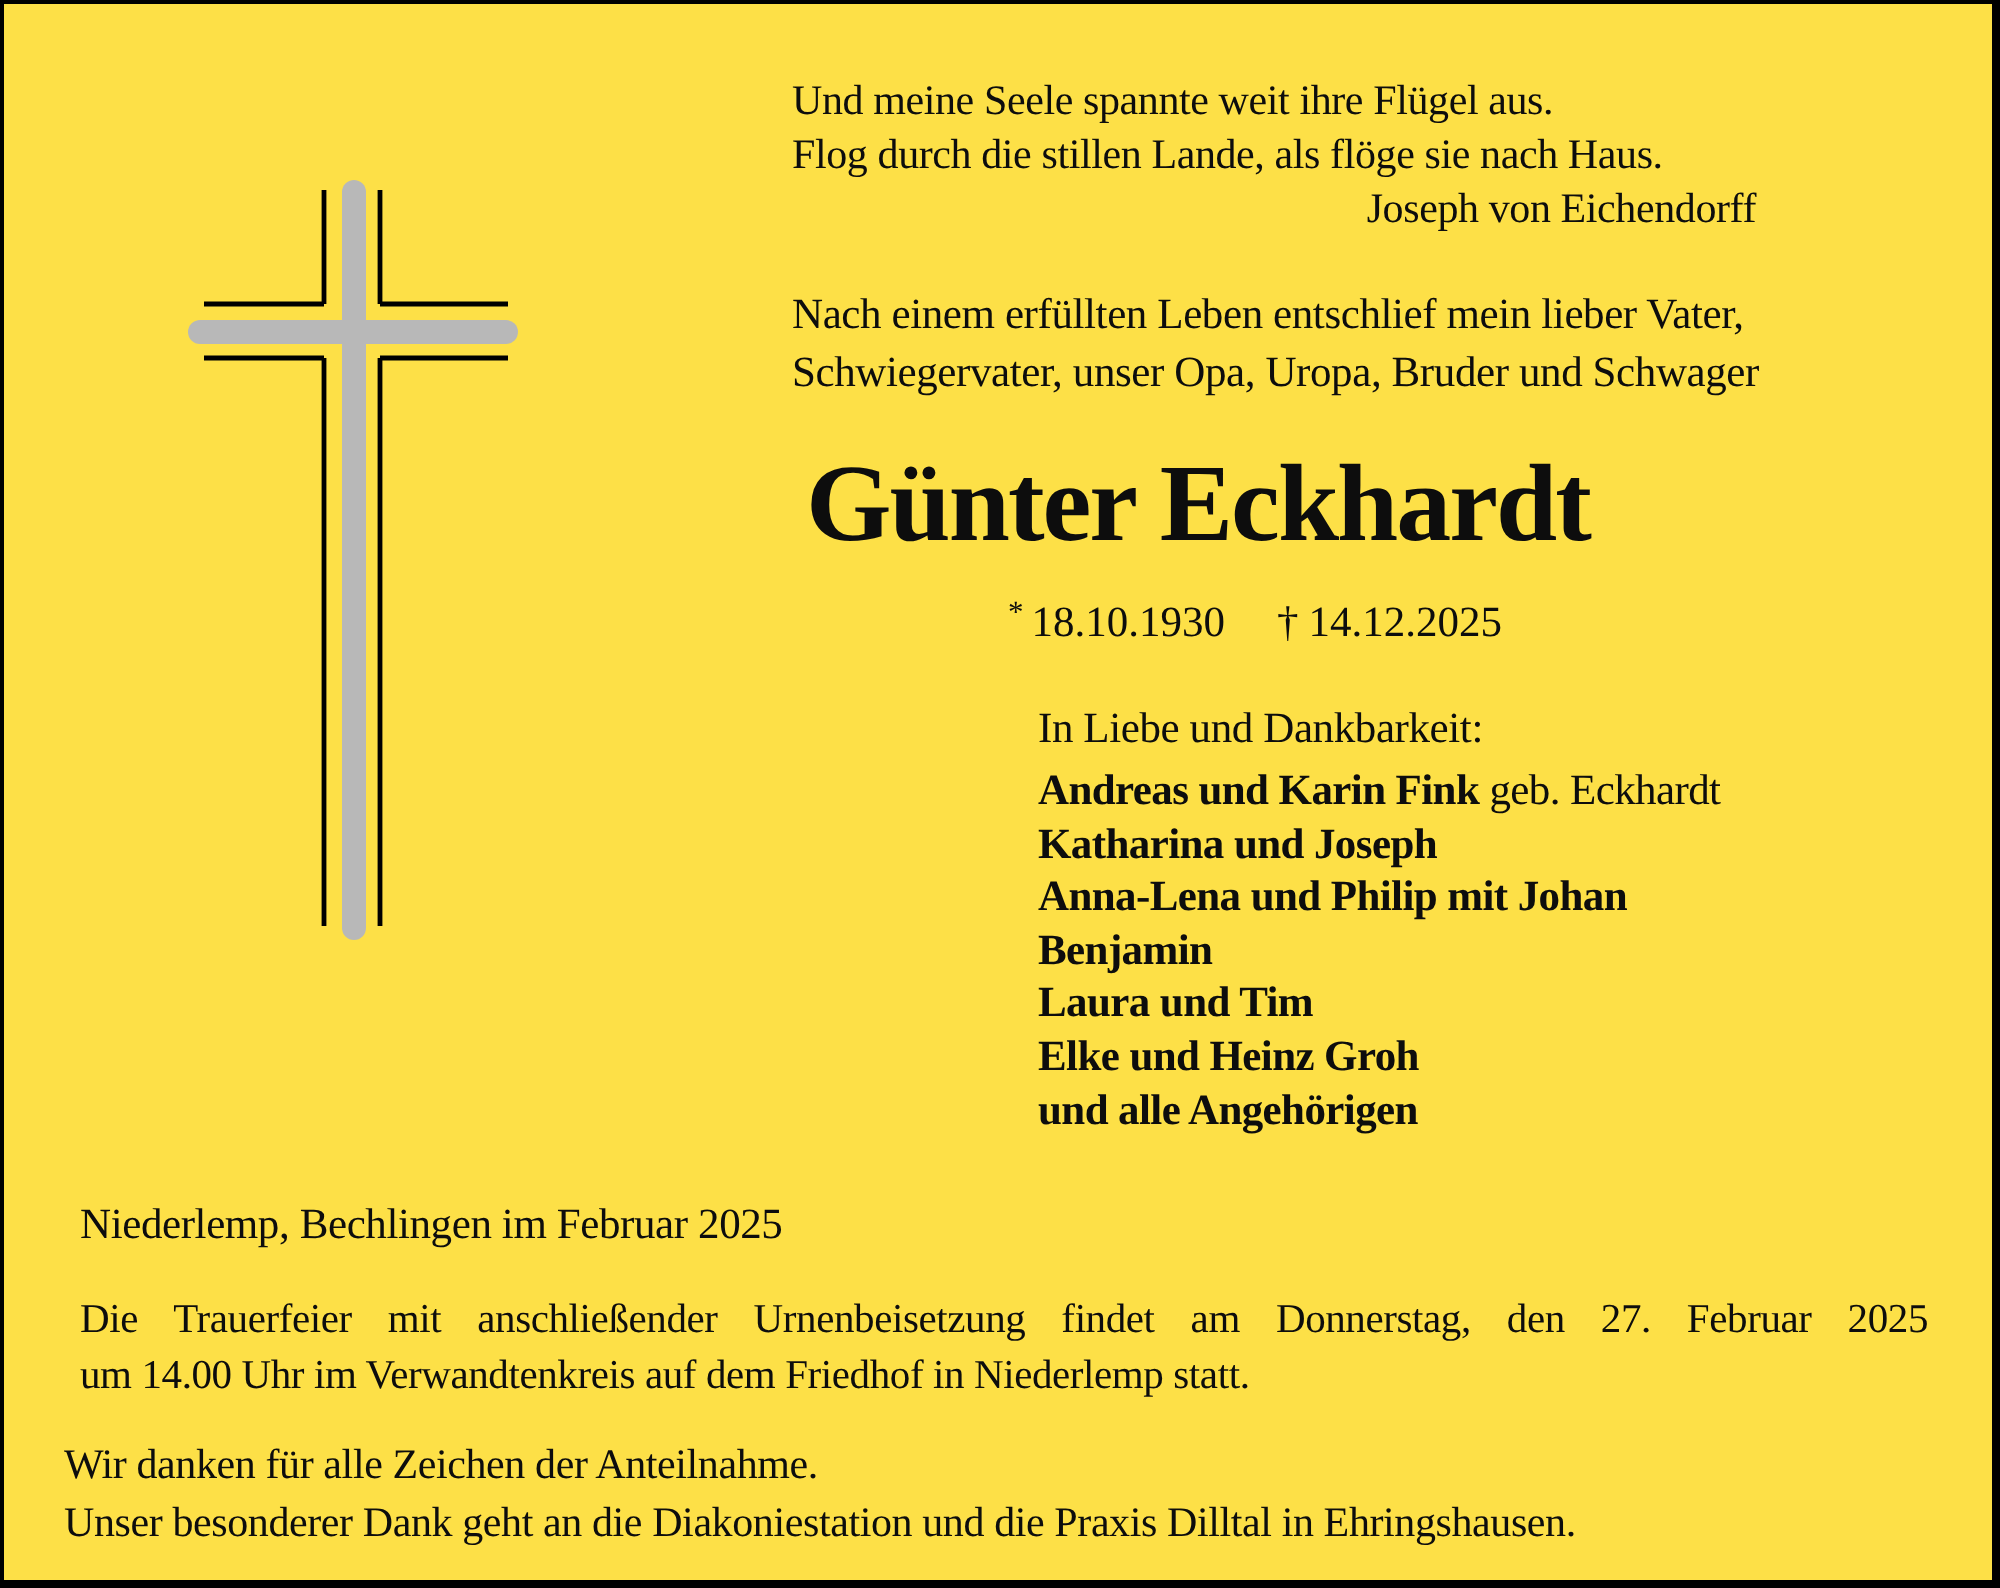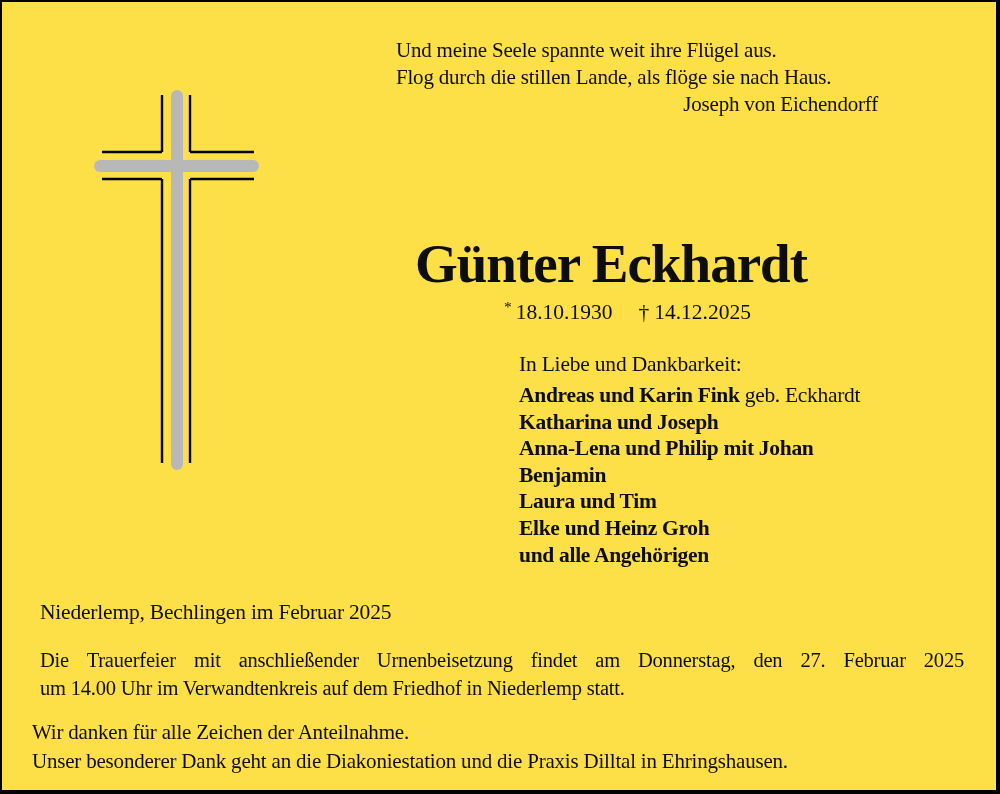--- a/index.html
+++ b/index.html
@@ -32,21 +32,21 @@
   .poem .attribution { text-align: right; padding-right: 2px; }
 
   .intro {
     left: 394px; top: 141px; width: 560px;
     font-size: 21.5px; line-height: 28.5px;
     letter-spacing: -0.2px;
   }
 
   .name {
     left: 401px; top: 220px; width: 560px;
-    margin: 12px;
+    margin: 0;
     font-size: 55px; font-weight: bold;
     letter-spacing: -1px; line-height: 1.1;
     white-space: nowrap;
   }
 
   .dates {
     left: 502px; top: 296px;
     font-size: 21.5px; white-space: nowrap;
   }
   .birth-sym {
@@ -113,20 +113,24 @@
       </g>
     </svg>
   </div>
 
   <div class="abs poem">
     <div>Und meine Seele spannte weit ihre Flügel aus.</div>
     <div>Flog durch die stillen Lande, als flöge sie nach Haus.</div>
     <div class="attribution">Joseph von Eichendorff</div>
   </div>
 
+  <div class="abs intro">
+    <div>Nach einem erfüllten Leben entschlief mein lieber Vater,</div>
+    <div>Schwiegervater, unser Opa, Uropa, Bruder und Schwager</div>
+  </div>
 
   <h1 class="abs name">Günter Eckhardt</h1>
 
   <div class="abs dates">
     <span class="birth-sym">*</span><span>18.10.1930</span><span class="date-gap"></span><span class="death-sym">†</span><span>14.12.2025</span>
   </div>
 
   <div class="abs liebe">In Liebe und Dankbarkeit:</div>
 
   <div class="abs mourners">

